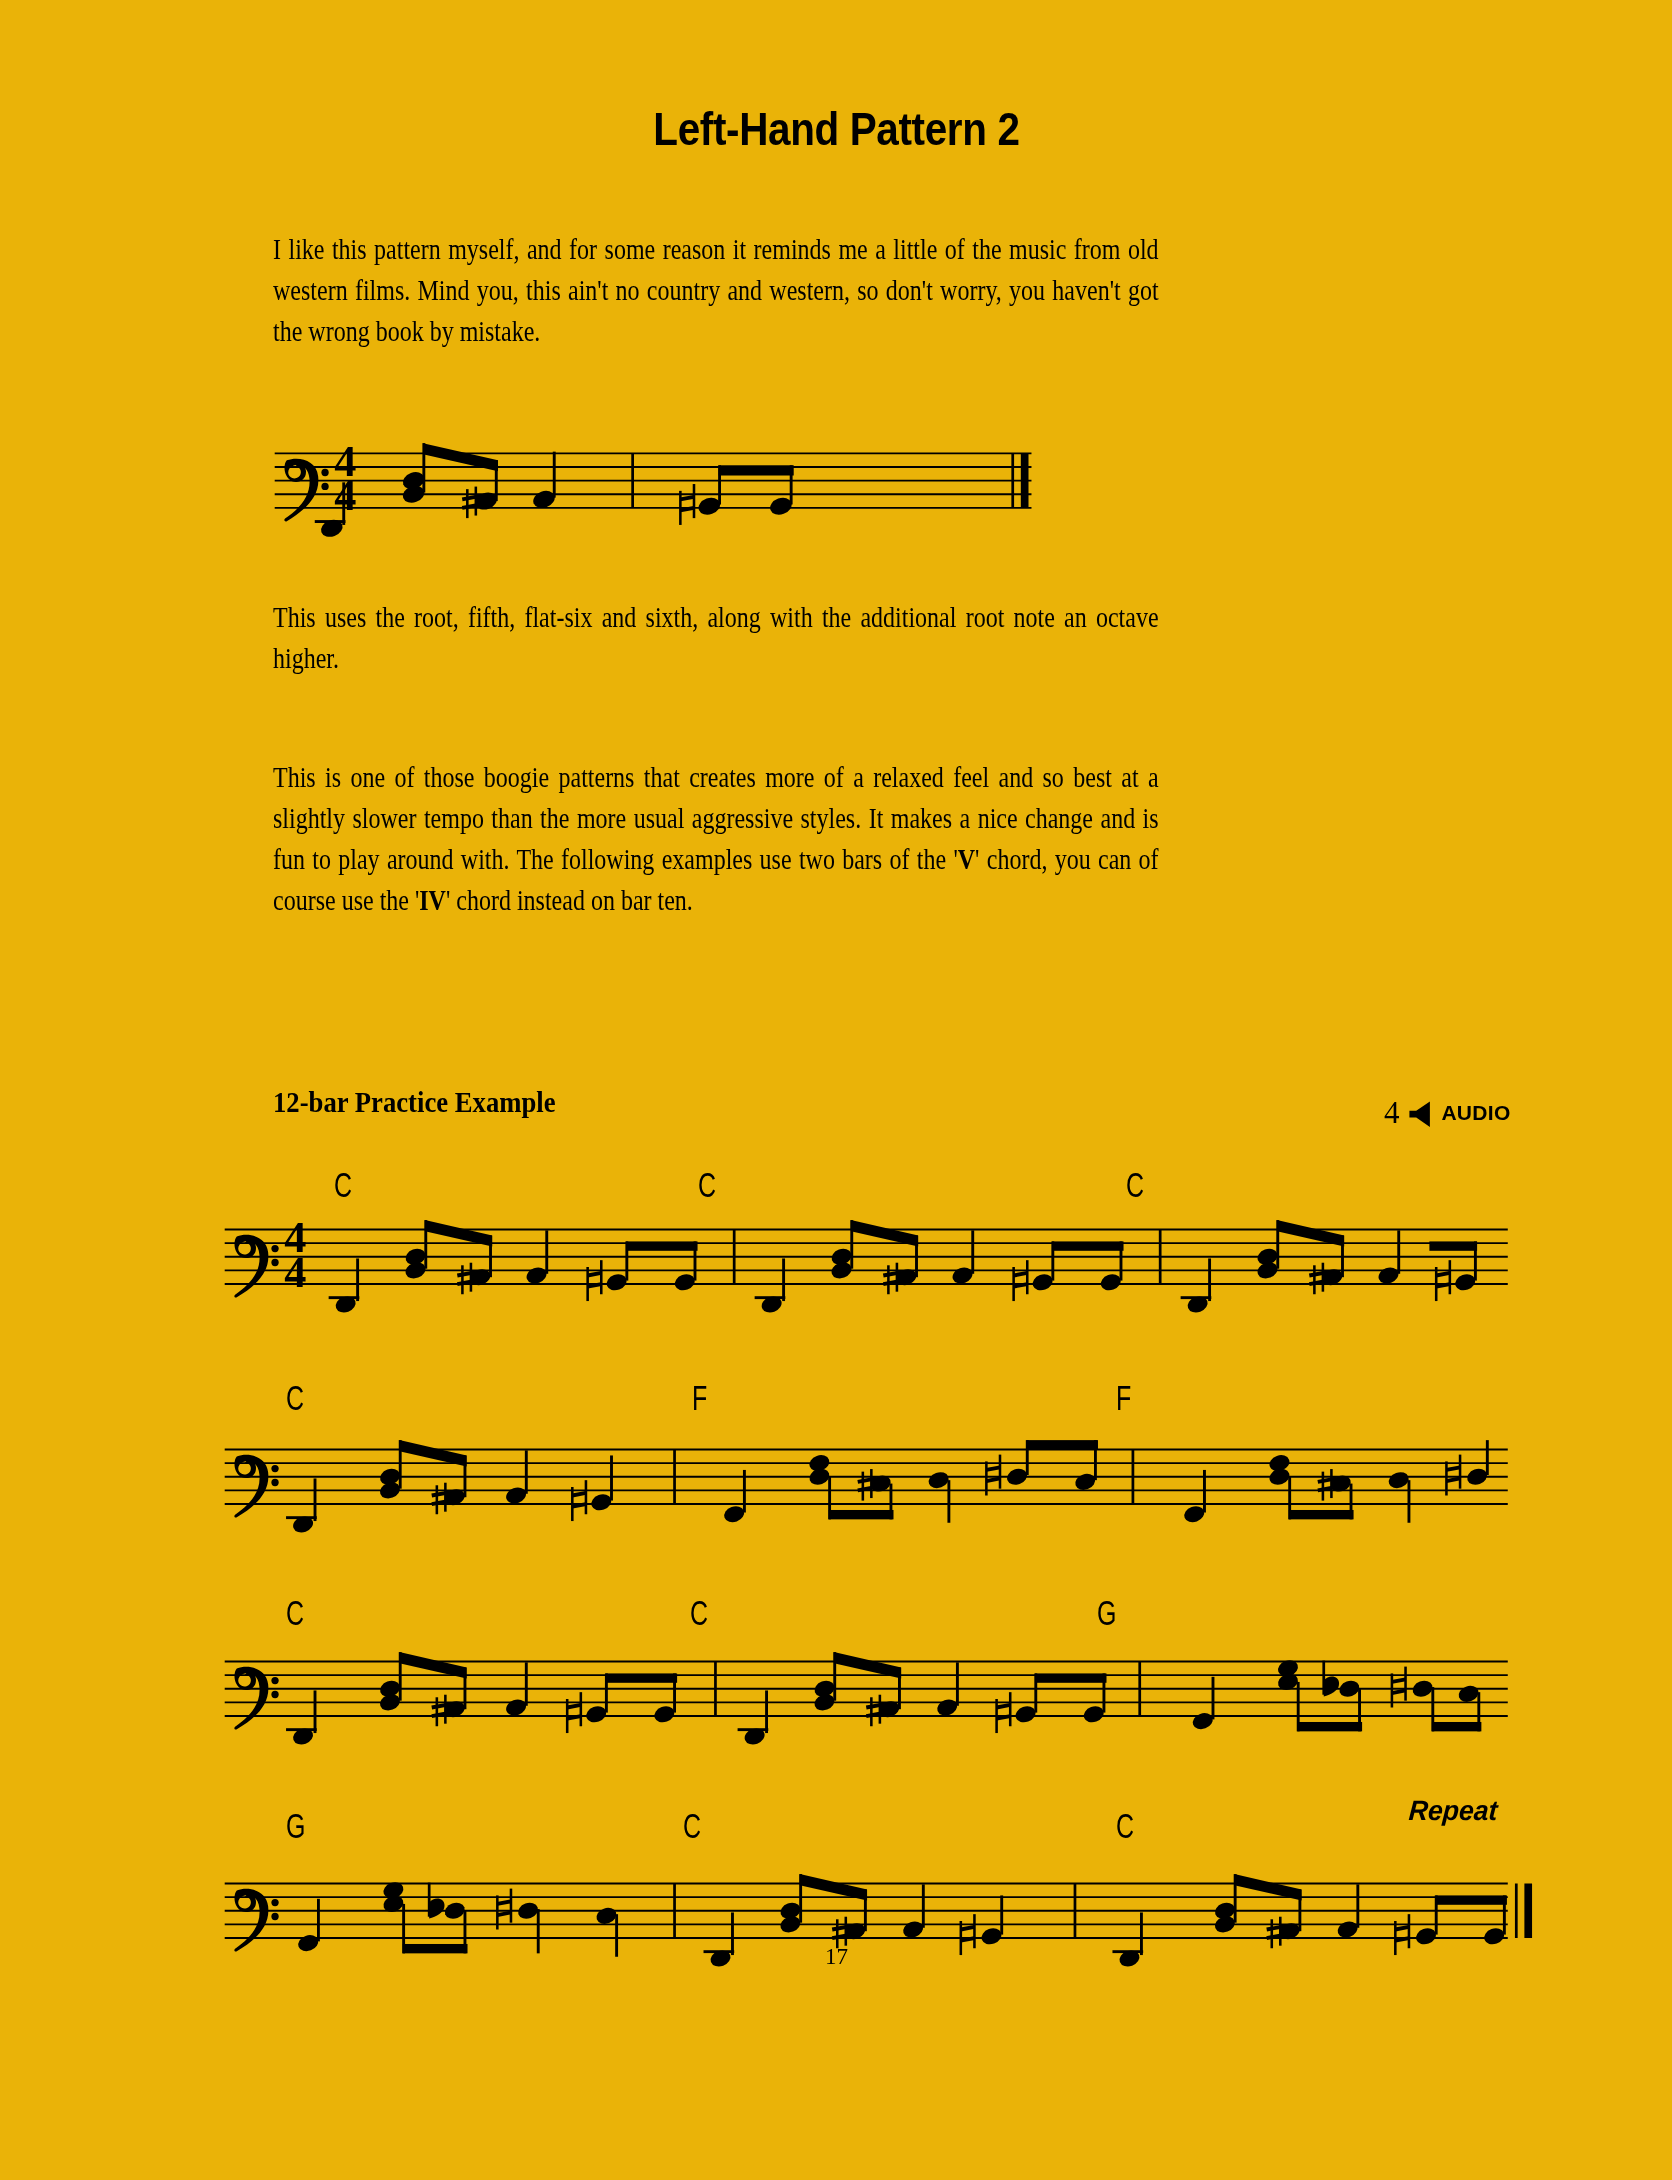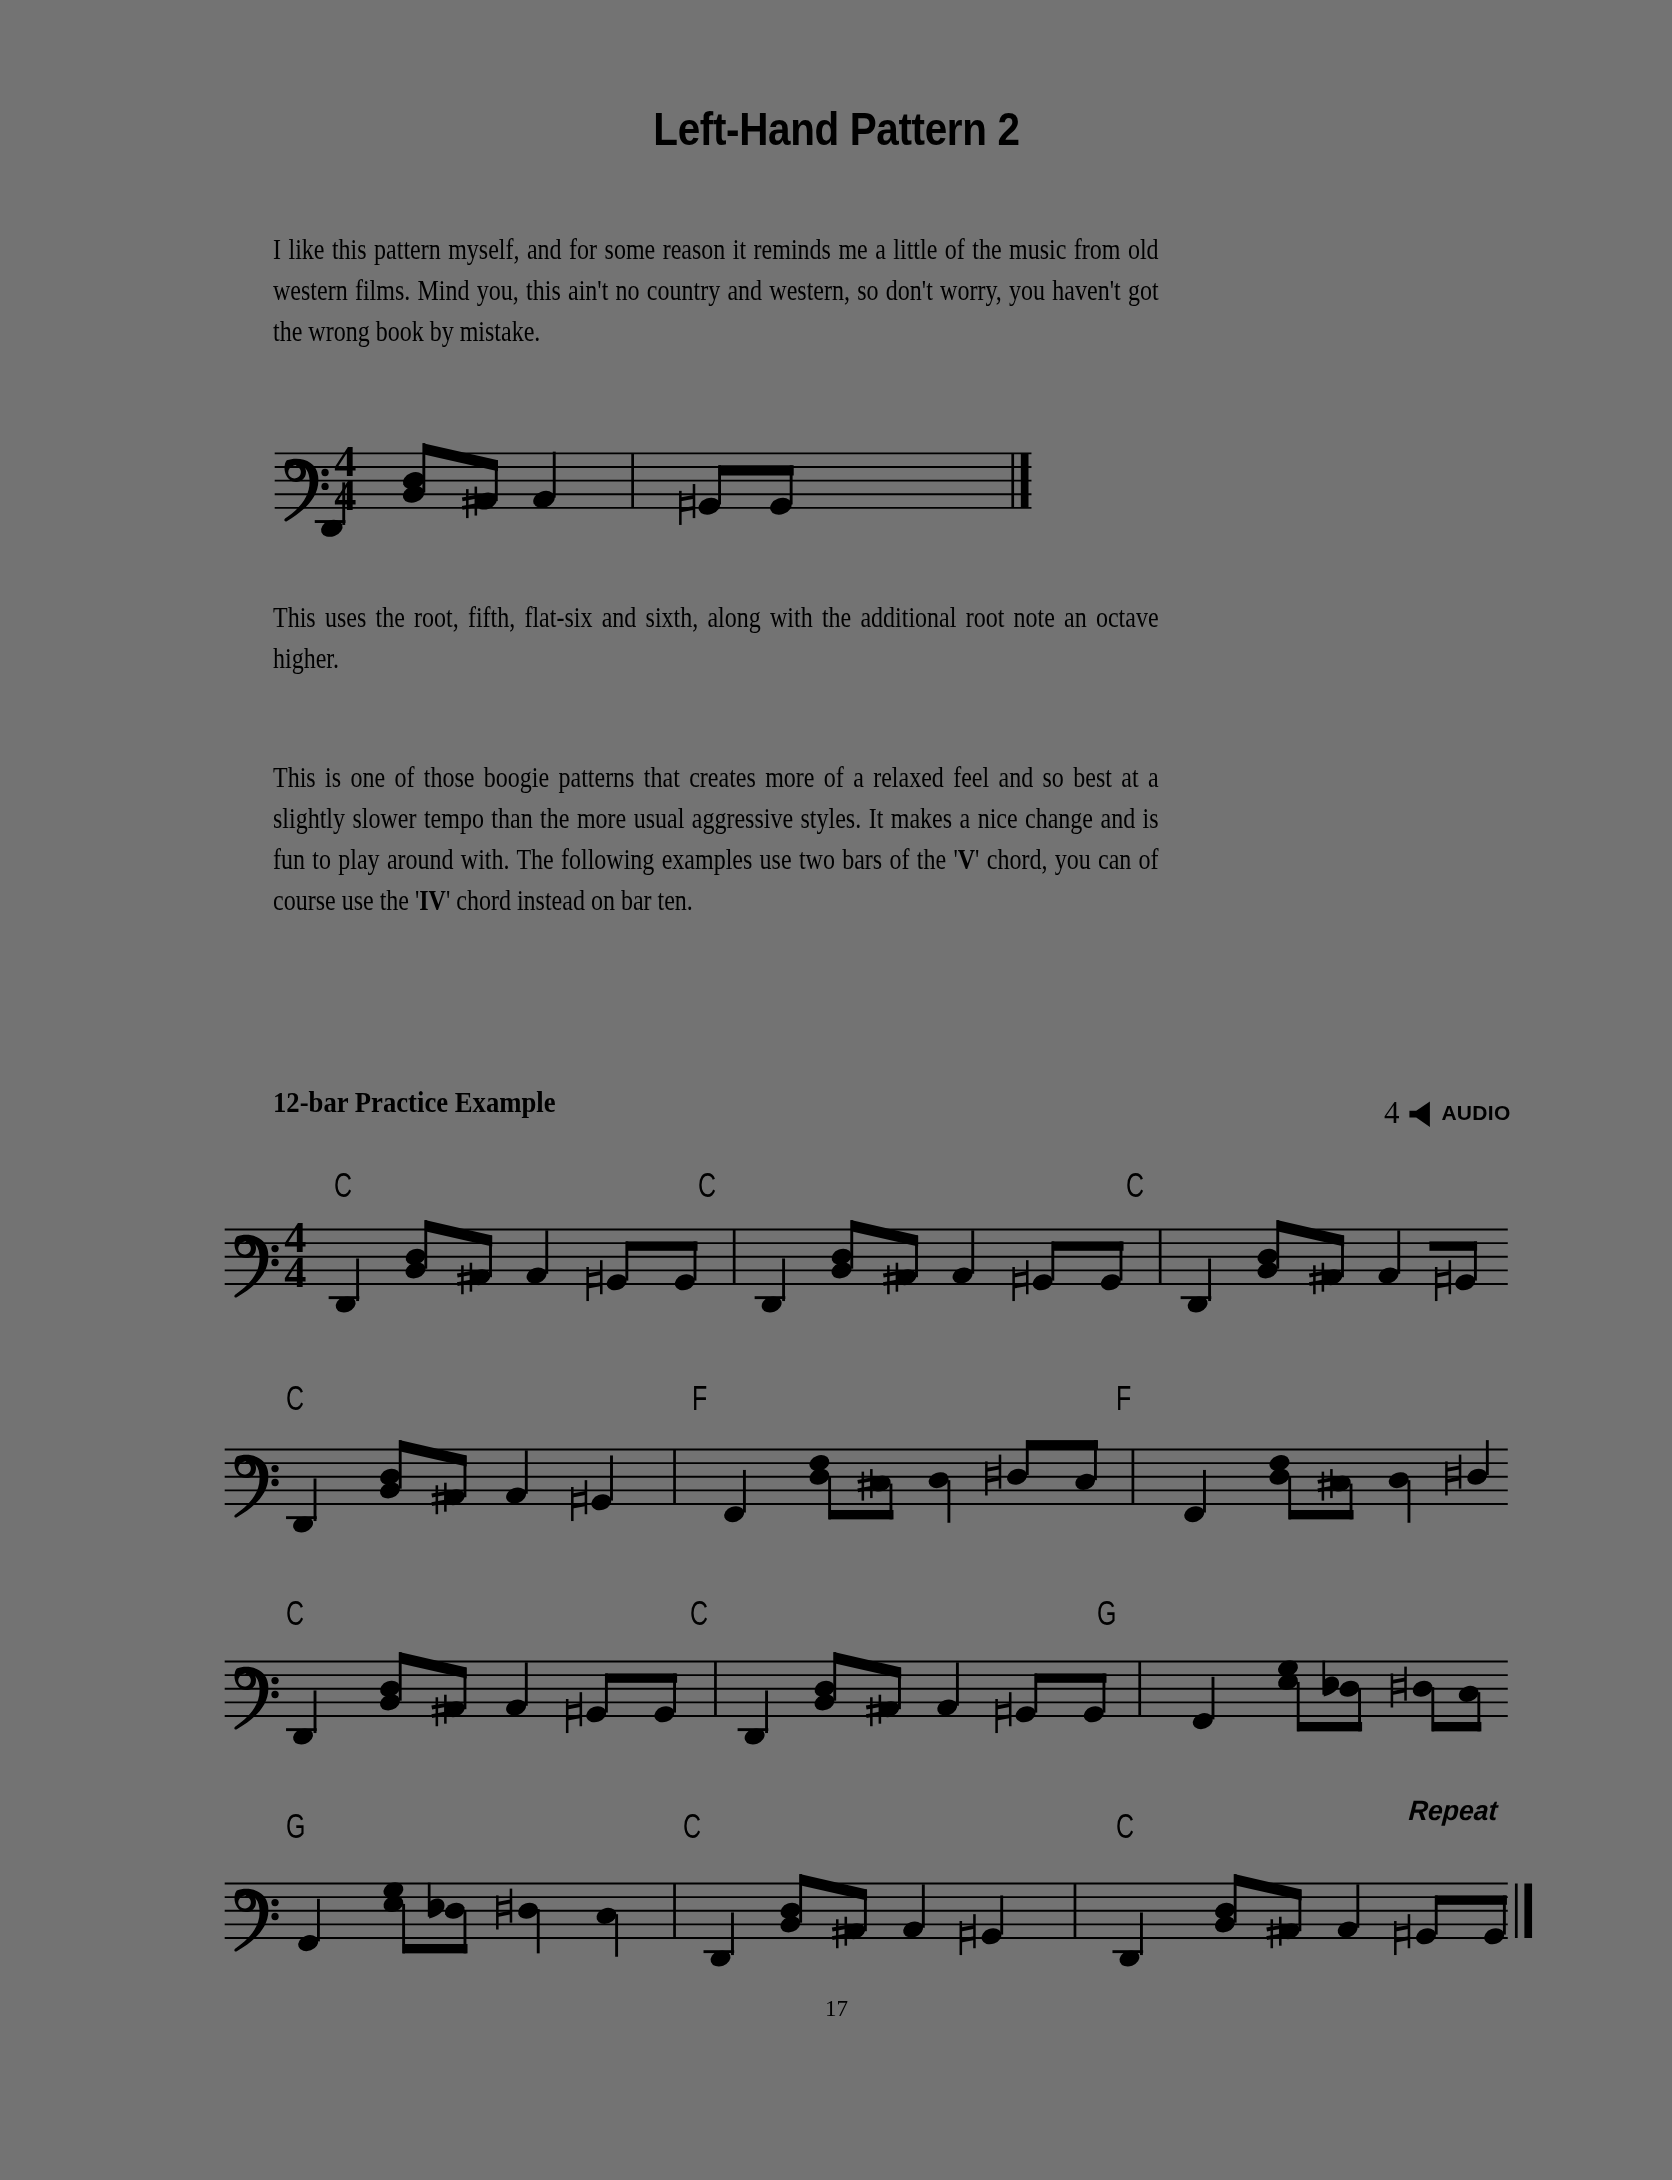--- a/index.html
+++ b/index.html
@@ -2,21 +2,21 @@
 <html style="font-size:13.6px"><head>
 <meta charset="utf-8">
 <style>
   html,body{margin:0;padding:0;background:#ffffff;}
   body{
     width:1673px;height:2181px;position:relative;
     font-family:"Liberation Serif", serif;
     color:#000;
     overflow:hidden;
   }
-  .page{position:absolute;inset:0;background:#737373;}
+  .page{position:absolute;inset:0;background:#eab308;}
 
   
   .title{
     position:absolute;left:0;right:0;top:101px;
     text-align:center;
     font-family:"Liberation Sans", sans-serif;
     font-weight:bold;
     font-size:47px;
     letter-spacing:-0.4px;
     transform:scaleX(0.86);
@@ -83,21 +83,21 @@
     position:absolute;left:1410px;top:1795px;
     font-family:"Liberation Sans", sans-serif;
     font-style:italic;font-weight:bold;
     font-size:28px;
     transform:skewX(-4deg) scaleX(0.95);
     transform-origin:left top;
   }
 
   
   .page-num{
-    position:absolute;left:0;right:0;top:1996px;
+    position:absolute;left:0;right:0;top:1944px;
     text-align:center;
     font-family:"Liberation Serif", serif;
     font-size:23px;
   }
 
   
   .music{position:absolute;}
   svg{display:block;overflow:visible;}
   .stf{stroke:#000;stroke-width:2.2;}
   .bar{stroke:#000;stroke-width:3.2;}

